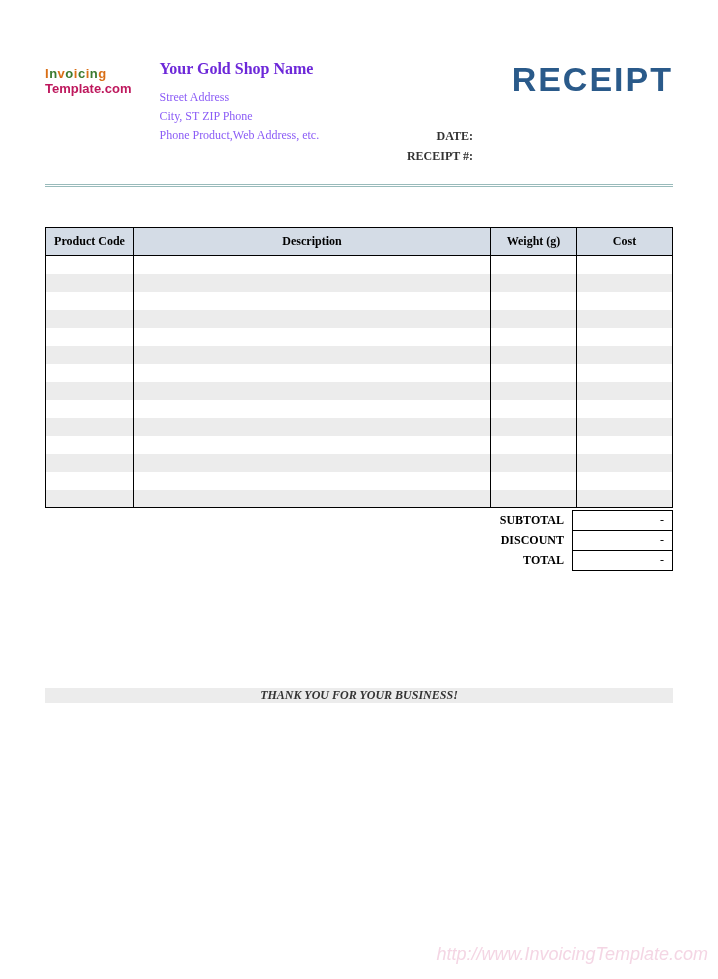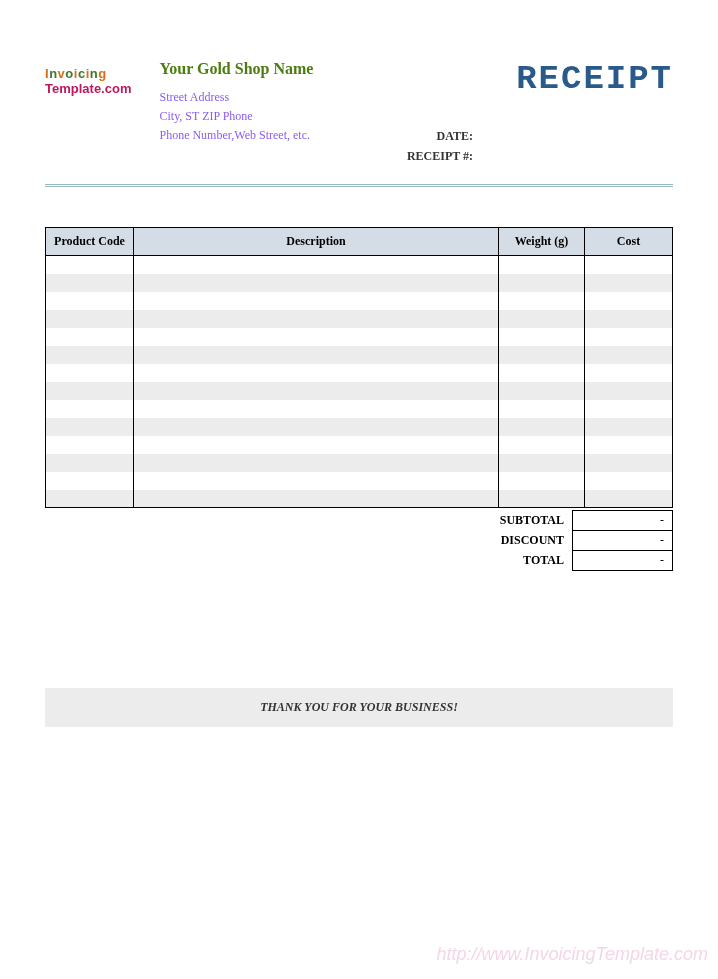--- a/index.html
+++ b/index.html
@@ -19,23 +19,23 @@
     .logo-line1 .c2 { color: #3b7a2f; }
     .logo-line1 .c3 { color: #d96f16; }
     .logo-line1 .c4 { color: #3b7a2f; }
     .logo-line1 .c5 { color: #d96f16; }
     .logo-line1 .c6 { color: #3b7a2f; }
     .logo-line1 .c7 { color: #d96f16; }
     .logo-line1 .c8 { color: #3b7a2f; }
     .logo-line1 .c9 { color: #d96f16; }
     .logo-line2 { font-family: Arial, sans-serif; font-weight: bold; font-size: 13px; color: #be185d; }
     .shop-info { padding-top: 0; }
-    .shop-name { font-family: Georgia, serif; font-weight: bold; font-size: 16px; color: #4d7c0f; margin-bottom: 10px; }
+    .shop-name { font-family: Georgia, serif; font-weight: bold; font-size: 16px; color: #6d28d9; margin-bottom: 10px; }
     .shop-addr { font-size: 12px; color: #8b5cf6; line-height: 1.6; }
-    .receipt-title { font-family: Liberation Mono, monospace; font-size: 34px; font-weight: bold; color: #2a5a8a; letter-spacing: 2px; }
+    .receipt-title { font-family: Liberation Sans, sans-serif; font-size: 34px; font-weight: bold; color: #2a5a8a; letter-spacing: 2px; }
     .meta-row { display: flex; justify-content: flex-end; margin-top: -30px; margin-right: 200px; }
     .meta-labels { text-align: right; font-size: 12px; font-weight: bold; color: #333; line-height: 1.7; }
     .hr-divider { border: none; border-top: 3px double #9bb; margin: 18px 0 40px 0; }
     .items-table { width: 100%; border-collapse: collapse; }
     .items-table th {
       background: #d4dce6;
       border: 1px solid #000;
       font-size: 12px;
       font-weight: bold;
       padding: 6px 4px;
@@ -44,35 +44,35 @@
       border-left: 1px solid #000;
       border-right: 1px solid #000;
       height: 18px;
       font-size: 11px;
     }
     .items-table tbody tr:nth-child(even) td { background: #ececec; }
     .items-table tbody tr:last-child td { border-bottom: 1px solid #000; }
     .col-code { width: 88px; }
     .col-desc { width: auto; }
     .col-weight { width: 86px; }
-    .col-cost { width: 88px; }
+    .col-cost { width: 96px; }
     .totals { margin-top: 2px; float: right; border-collapse: collapse; }
     .totals td { height: 20px; font-size: 12px; vertical-align: middle; margin-top: 16px; }
     .totals .lbl { text-align: right; font-weight: bold; padding-right: 8px; width: 86px; }
     .totals .val { border: 1px solid #000; width: 100px; text-align: right; padding-right: 8px; }
     .totals .total-row .lbl { font-size: 12px; }
     .thank-you {
       clear: both;
       margin-top: 180px;
       background: #ececec;
       text-align: center;
       font-style: italic;
       font-size: 12px;
       font-weight: bold;
-      padding: 12px 0;
+      padding: 0 0;
       color: #333;
     }
     .watermark {
       position: absolute;
       bottom: 14px;
       right: 10px;
       font-family: Arial, sans-serif;
       font-size: 18px;
       color: #f4d6e4;
       font-style: italic;
@@ -85,21 +85,21 @@
   <div class="header-left">
     <div class="logo">
       <div class="logo-line1"><span class="c1">I</span><span class="c2">n</span><span class="c3">v</span><span class="c4">o</span><span class="c5">i</span><span class="c6">c</span><span class="c7">i</span><span class="c8">n</span><span class="c9">g</span></div>
       <div class="logo-line2">Template.com</div>
     </div>
     <div class="shop-info">
       <div class="shop-name">Your Gold Shop Name</div>
       <div class="shop-addr">
         <div>Street Address</div>
         <div>City, ST  ZIP Phone</div>
-        <div>Phone Number,Web Street, etc.</div>
+        <div>Phone Product,Web Address, etc.</div>
       </div>
     </div>
   </div>
   <div class="receipt-title">RECEIPT</div>
 </div>
 
 <div class="meta-row">
   <div class="meta-labels">
     <div>DATE:</div>
     <div>RECEIPT #:</div>

